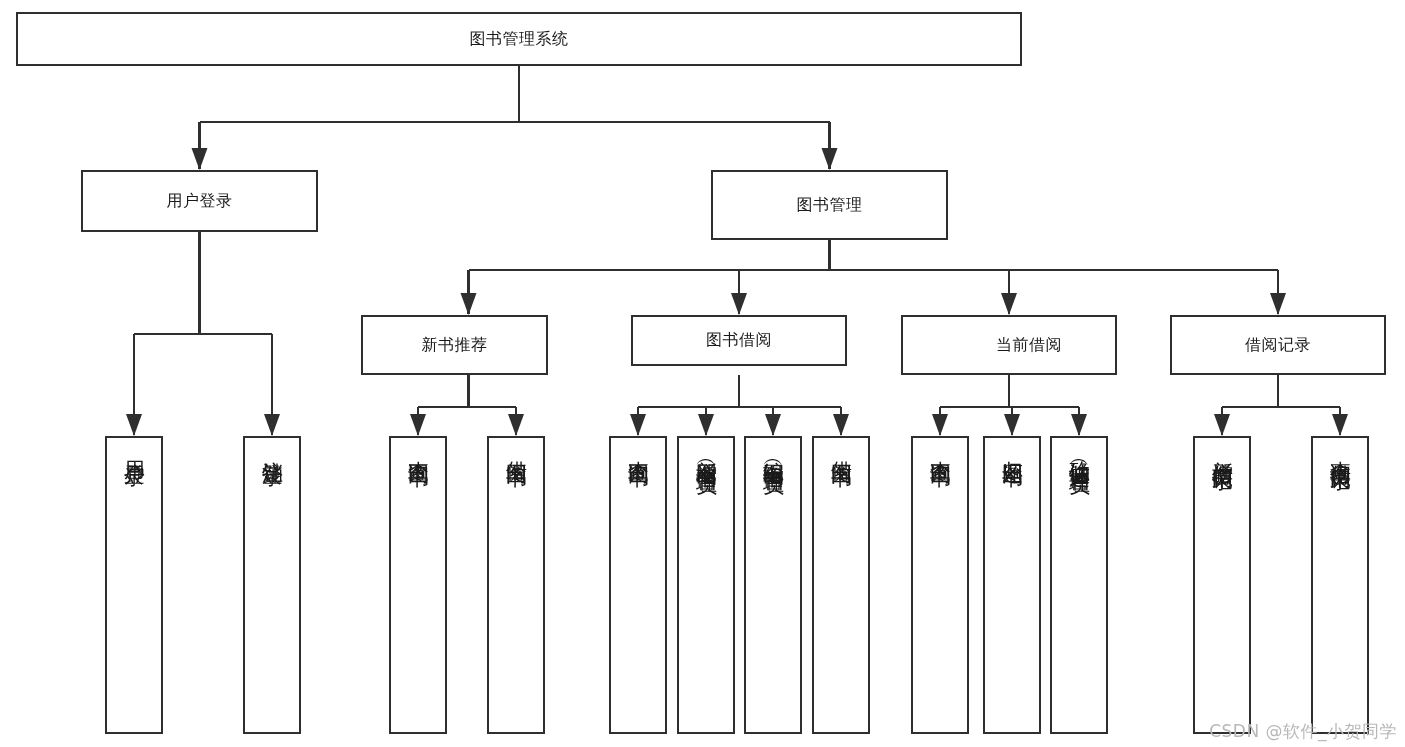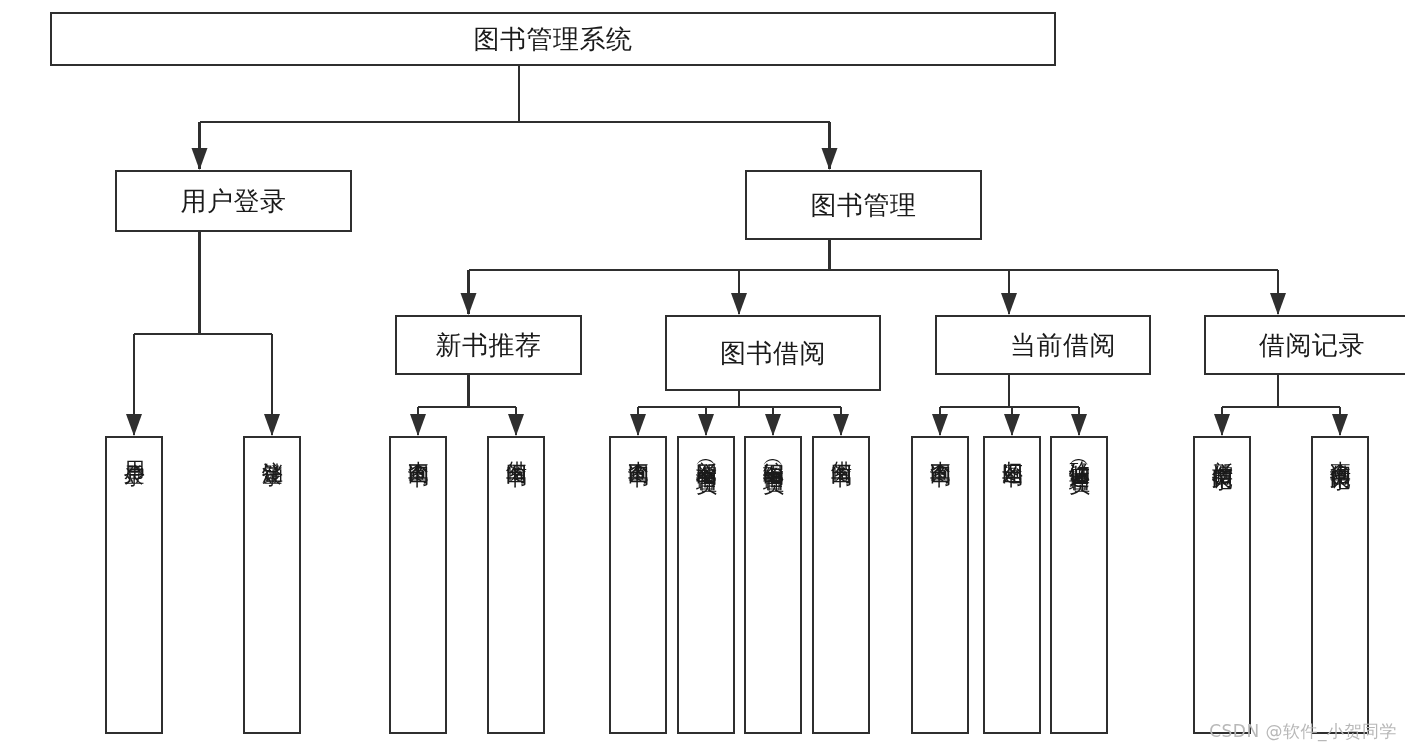--- a/index.html
+++ b/index.html
@@ -31,23 +31,22 @@
     box-sizing: border-box;
     border: 2.4px solid #2f2f2f;
     background: #ffffff;
     display: flex;
     align-items: center;
     justify-content: center;
     color: #1a1a1a;
     text-align: center;
   }
   .node.h {
-    font-size: 26px;
+    font-size: 16px;
     letter-spacing: 0.5px;
-    margin-left: 34px;
   }
   .node.leaf {
     font-size: 21px;
     writing-mode: vertical-rl;
     text-orientation: upright;
     letter-spacing: 2px;
     line-height: 1;
     padding: 6px 0;
     justify-content: flex-start;
     align-items: center;
@@ -132,21 +131,21 @@
   <div class="node h" style="left: 81px; top: 170px; width: 237px; height: 62px;">
     <span>用户登录</span>
   </div>
   <div class="node h" style="left: 711px; top: 170px; width: 237px; height: 70px;">
     <span>图书管理</span>
   </div>
 
   <div class="node h" style="left: 361px; top: 315px; width: 187px; height: 60px;">
     <span>新书推荐</span>
   </div>
-  <div class="node h" style="left: 631px; top: 315px; width: 216px; height: 76px;">
+  <div class="node h" style="left: 631px; top: 315px; width: 216px; height: 51px;">
     <span>图书借阅</span>
   </div>
   <div class="node h" style="left: 901px; top: 315px; width: 216px; height: 60px; padding-left: 40px;">
     <span>当前借阅</span>
   </div>
   <div class="node h" style="left: 1170px; top: 315px; width: 216px; height: 60px;">
     <span>借阅记录</span>
   </div>
 
   <div class="node leaf" style="left: 105px; top: 436px; width: 58px; height: 298px;">

